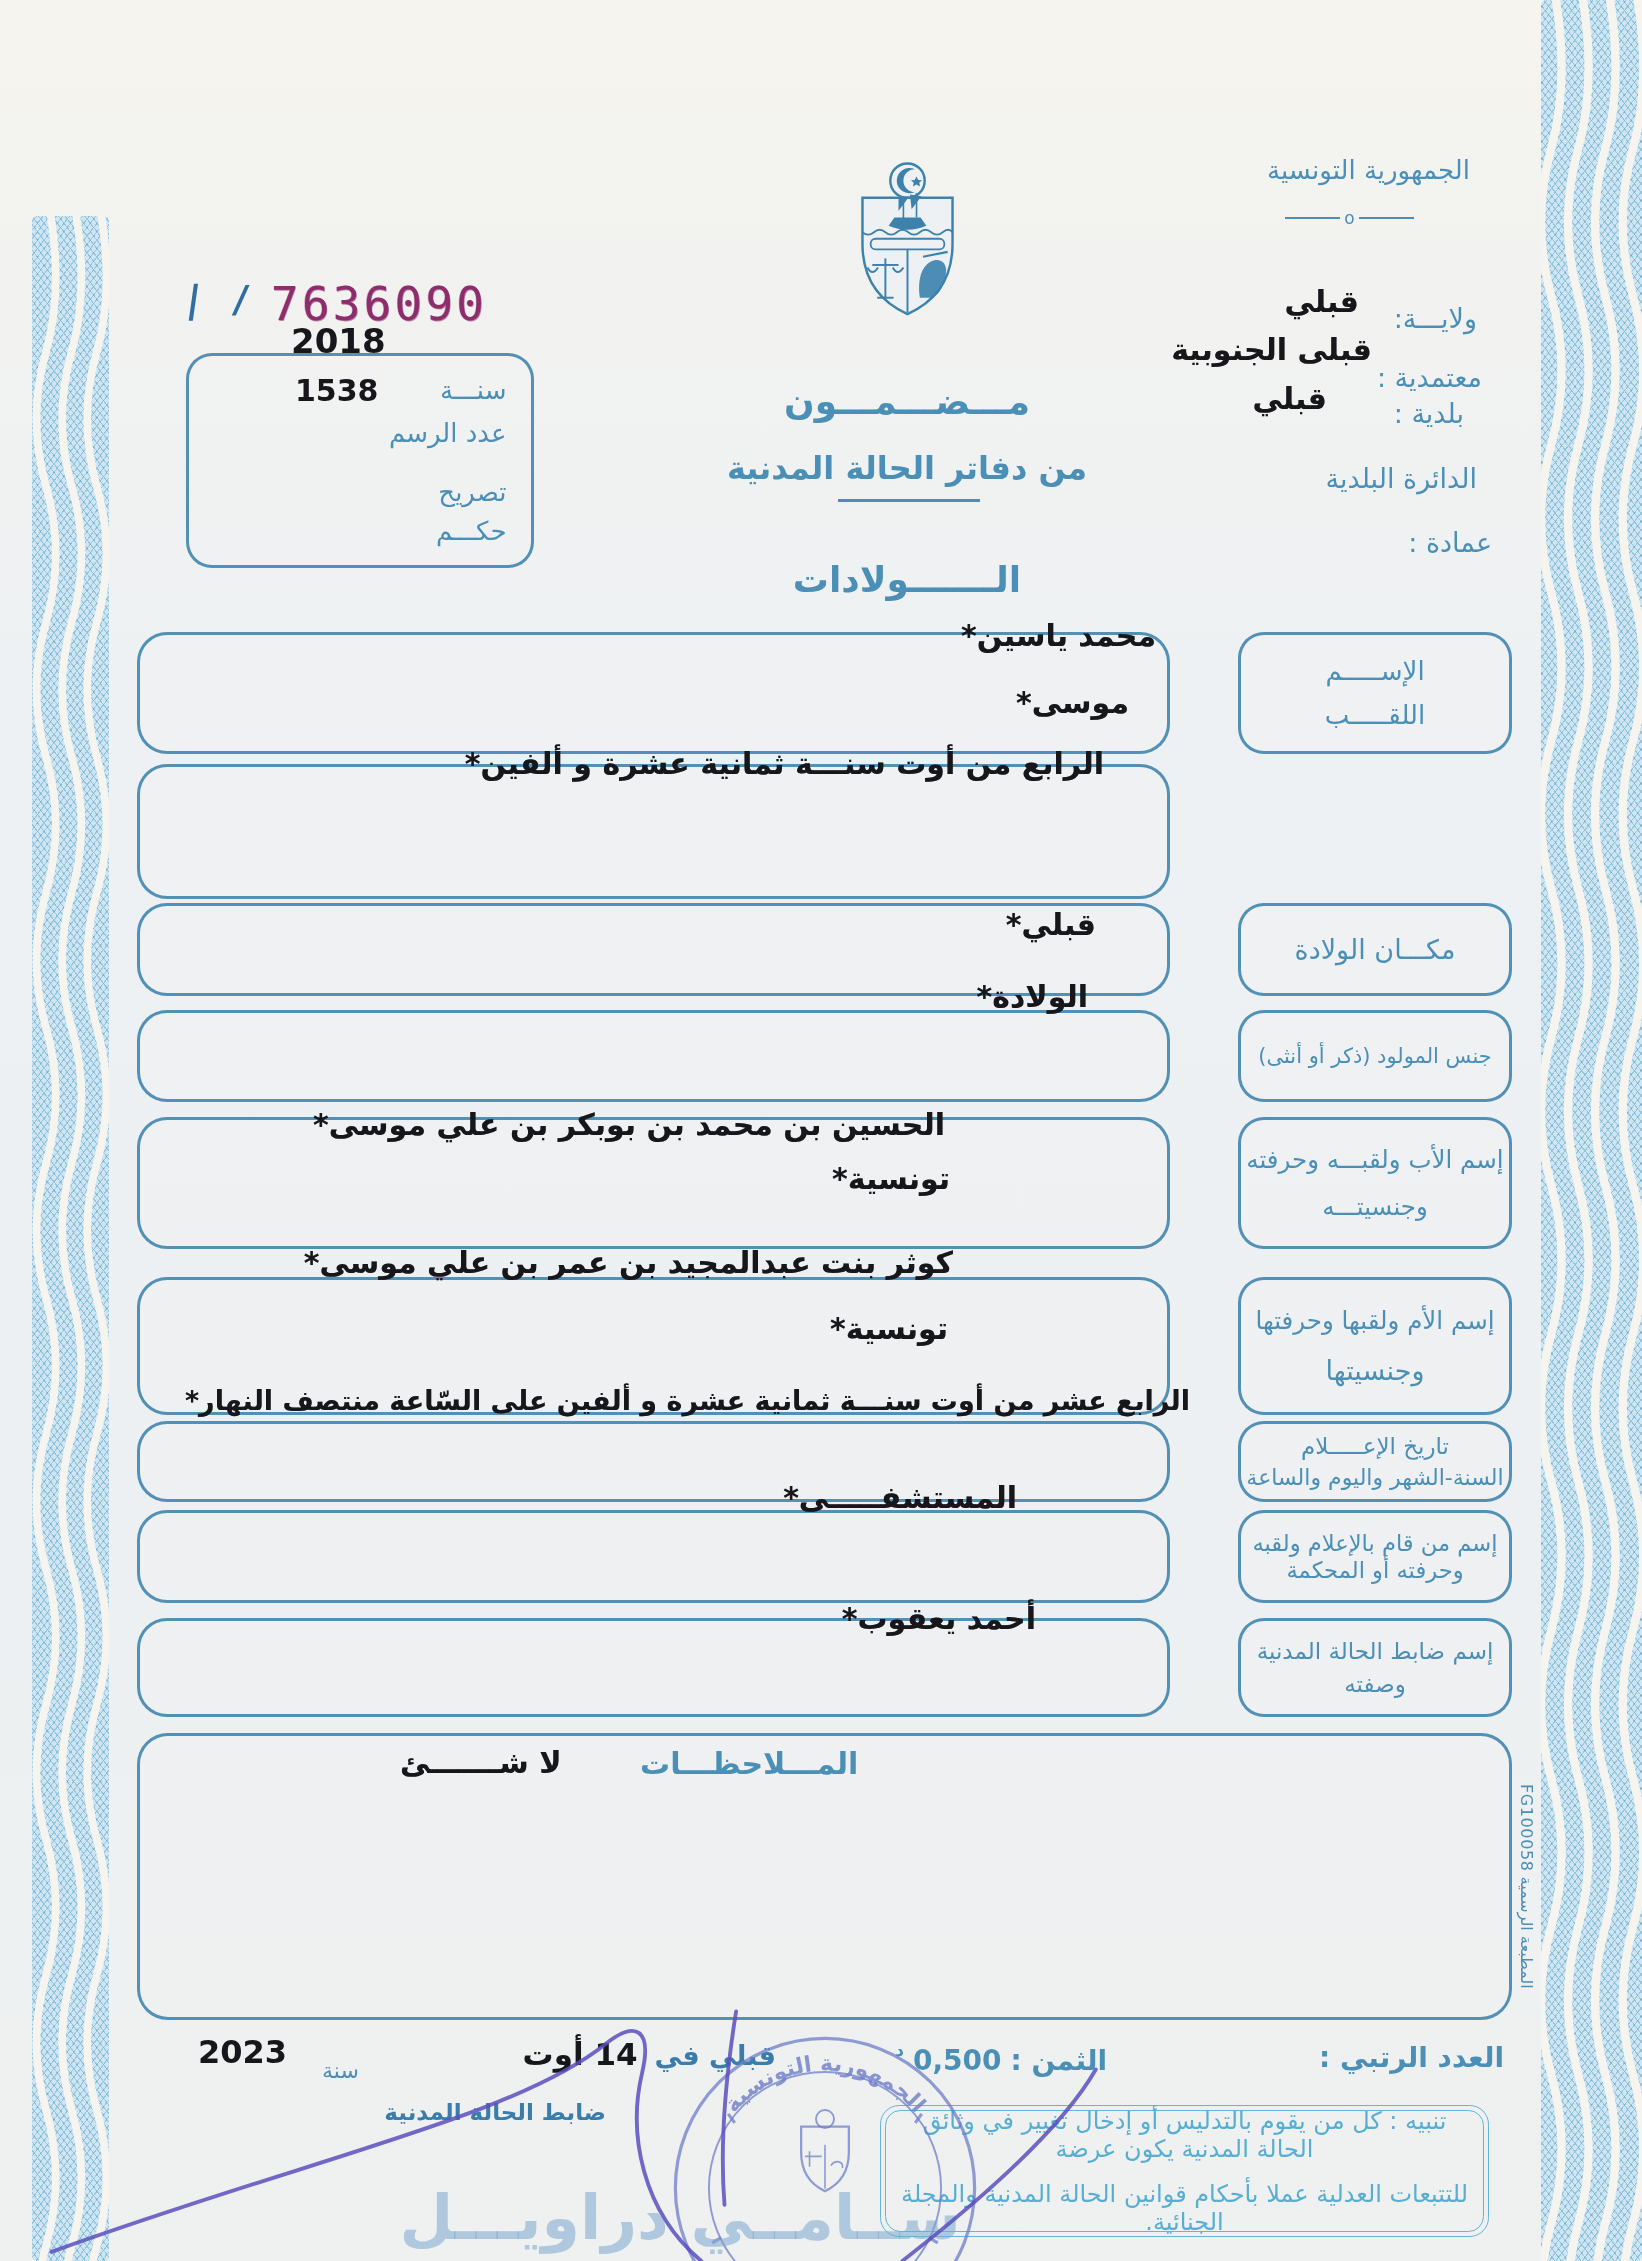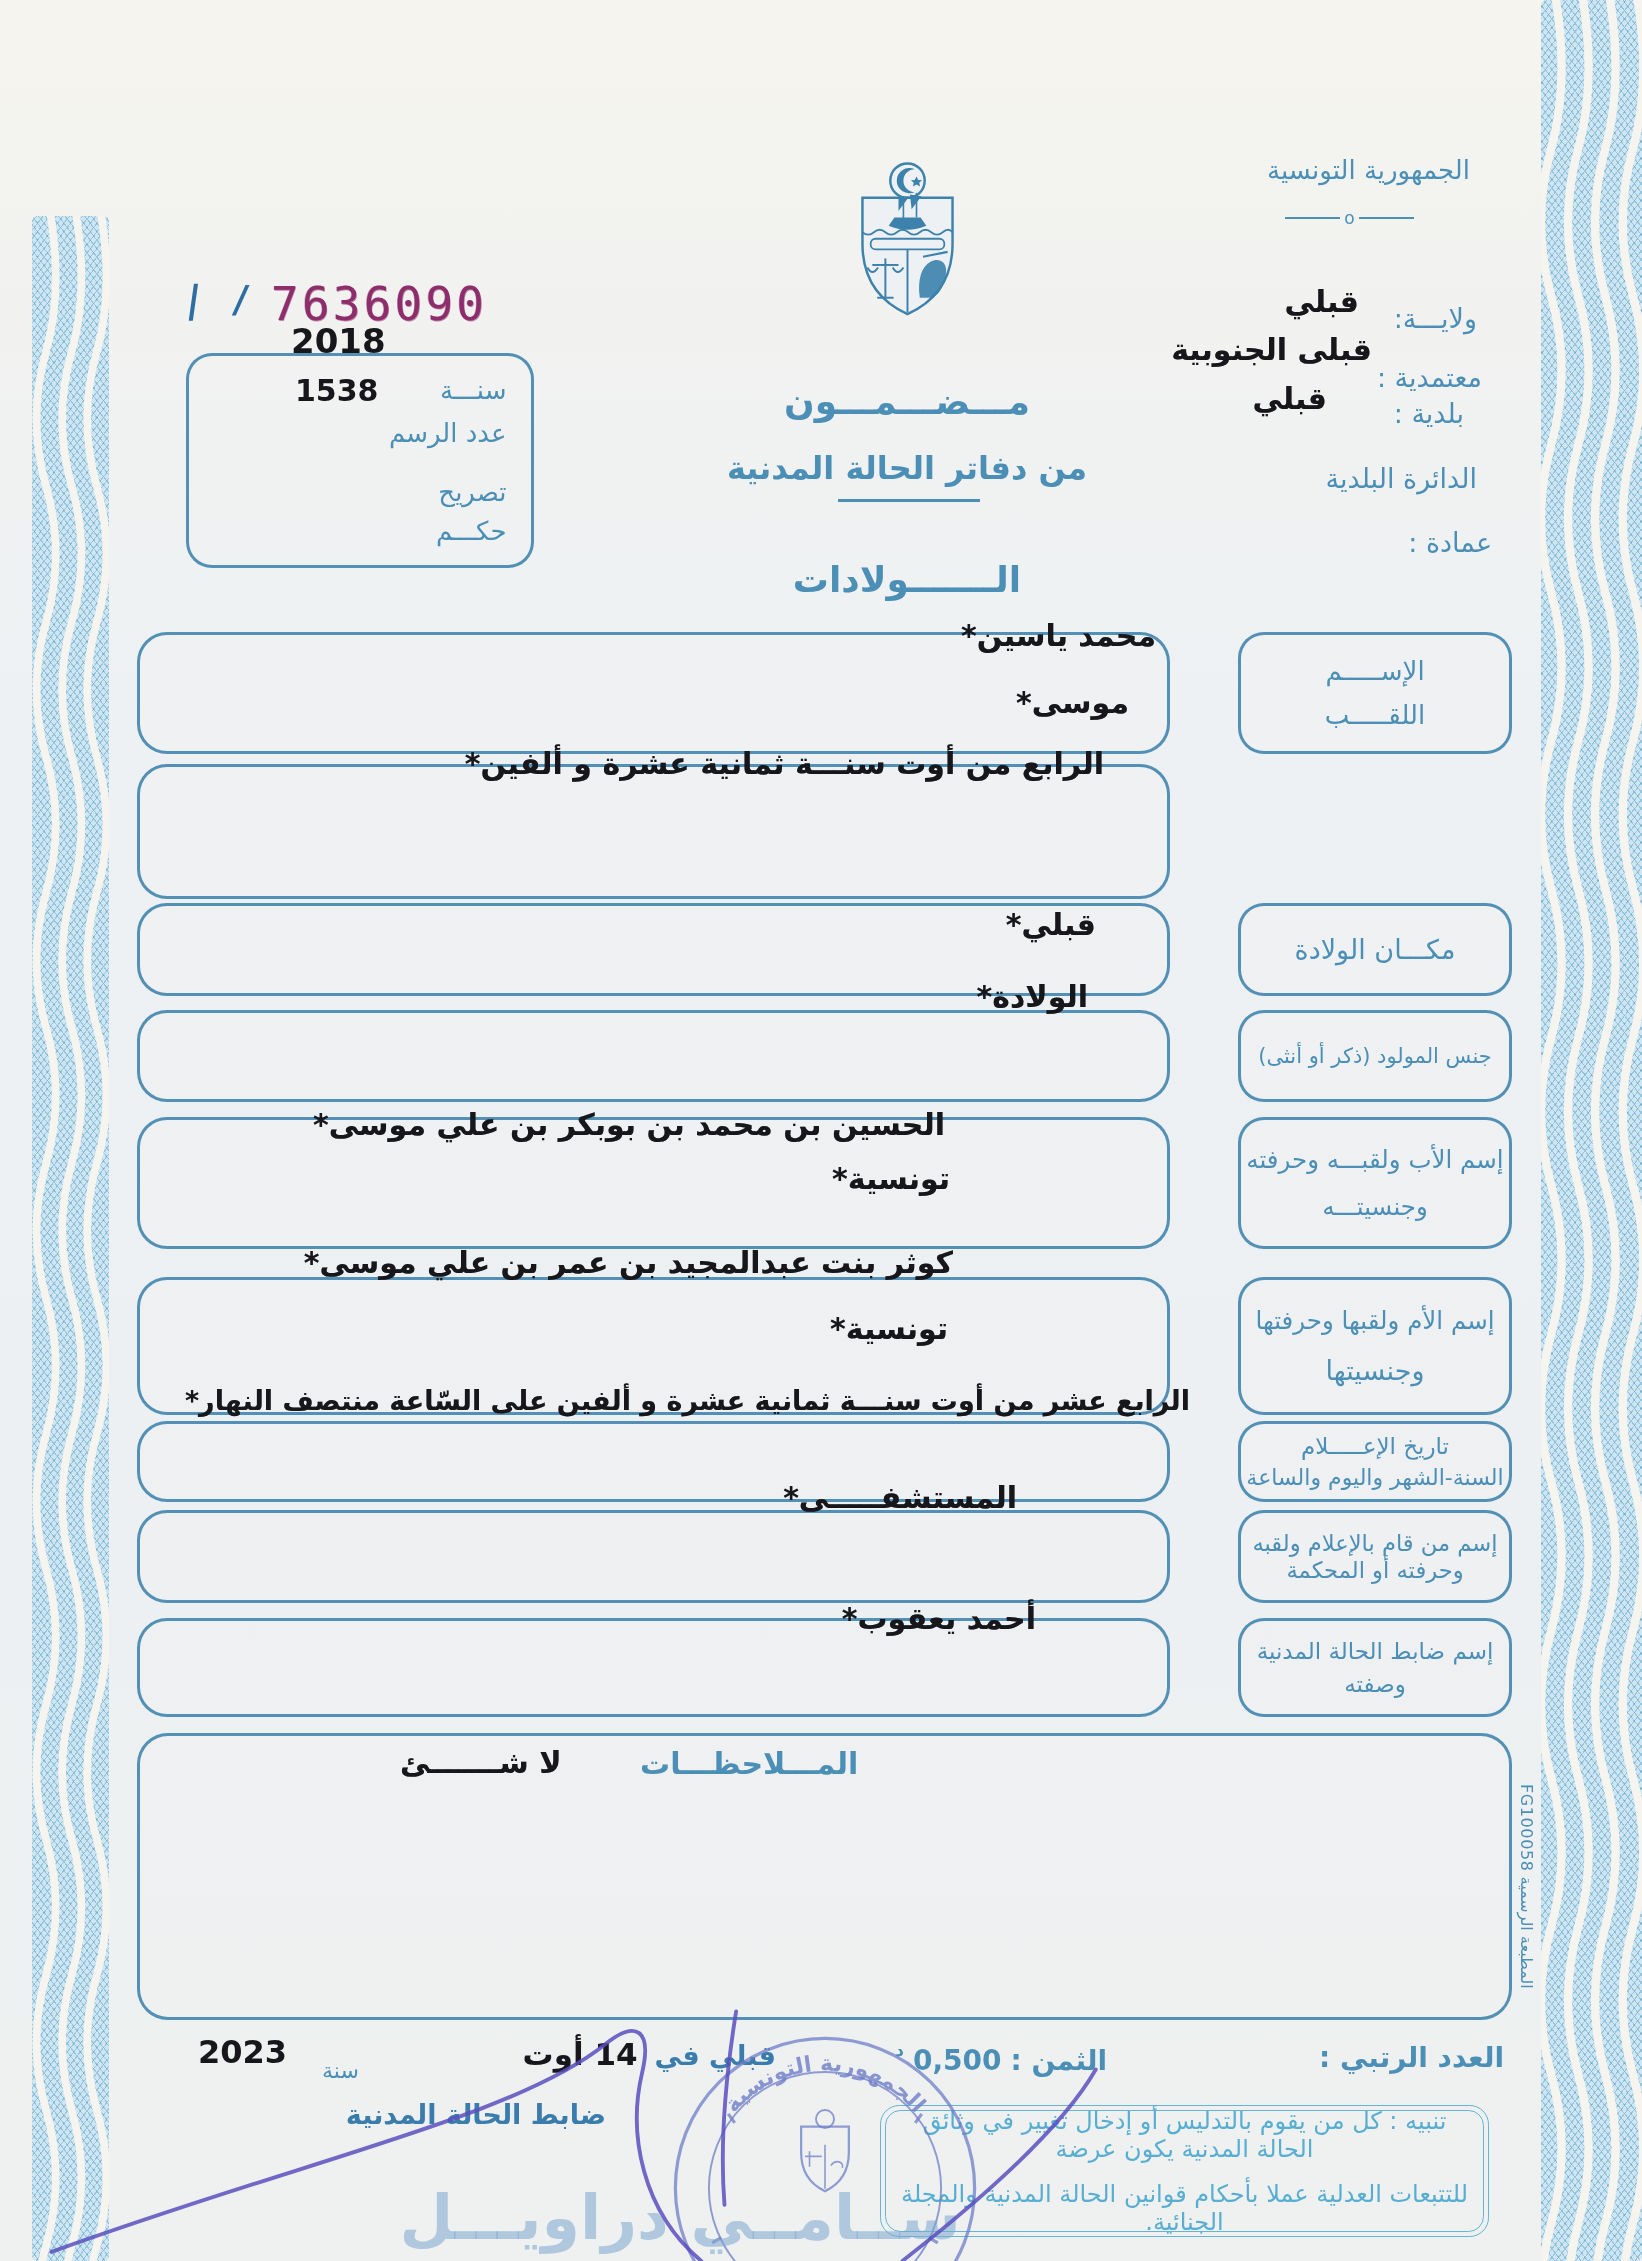--- a/index.html
+++ b/index.html
@@ -220,21 +220,21 @@
   <div class="abs" style="right:867px;top:2036px;direction:rtl;display:flex;align-items:baseline;gap:17px;">
     <span style="color:#3a7cab;font-size:27px;font-weight:bold;">قبلي في</span>
     <span style="color:#17171b;font-size:31px;font-weight:bold;">14 أوت</span>
   </div>
 
   <div class="abs" style="left:198px;top:2033px;display:flex;align-items:flex-start;gap:35px;">
     <span style="color:#17171b;font-size:32px;font-weight:bold;">2023</span>
     <span style="color:#4b8fb7;font-size:22px;margin-top:24.5px;">سنة</span>
   </div>
 
-  <div class="hdr-line" style="right:1037px;top:2099px;color:#3a7cab;font-size:27px;font-weight:bold;">ضابط الحالة المدنية</div>
+  <div class="hdr-line" style="right:1037px;top:2099px;color:#3a7cab;font-size:23px;font-weight:bold;">ضابط الحالة المدنية</div>
 
   <div class="abs" style="left:880px;top:2105px;width:609px;height:132px;border:1.9px solid #62b5d6;border-radius:19.3px;box-sizing:border-box;">
     <div style="position:absolute;inset:3.9px;border:1.3px solid #62b5d6;border-radius:15.5px;"></div>
     <div style="position:absolute;inset:0;display:flex;flex-direction:column;justify-content:center;gap:17px;text-align:center;direction:rtl;color:#57aed2;font-size:24px;padding:0 19.3px;">
       <div>تنبيه : كل من يقوم بالتدليس أو إدخال تغيير في وثائق الحالة المدنية يكون عرضة</div>
       <div>للتتبعات العدلية عملا بأحكام قوانين الحالة المدنية والمجلة الجنائية.</div>
     </div>
   </div>
 
   <svg class="abs" style="left:667px;top:2030px;" width="316" height="231" viewBox="0 0 490 490" preserveAspectRatio="xMidYMin slice">

